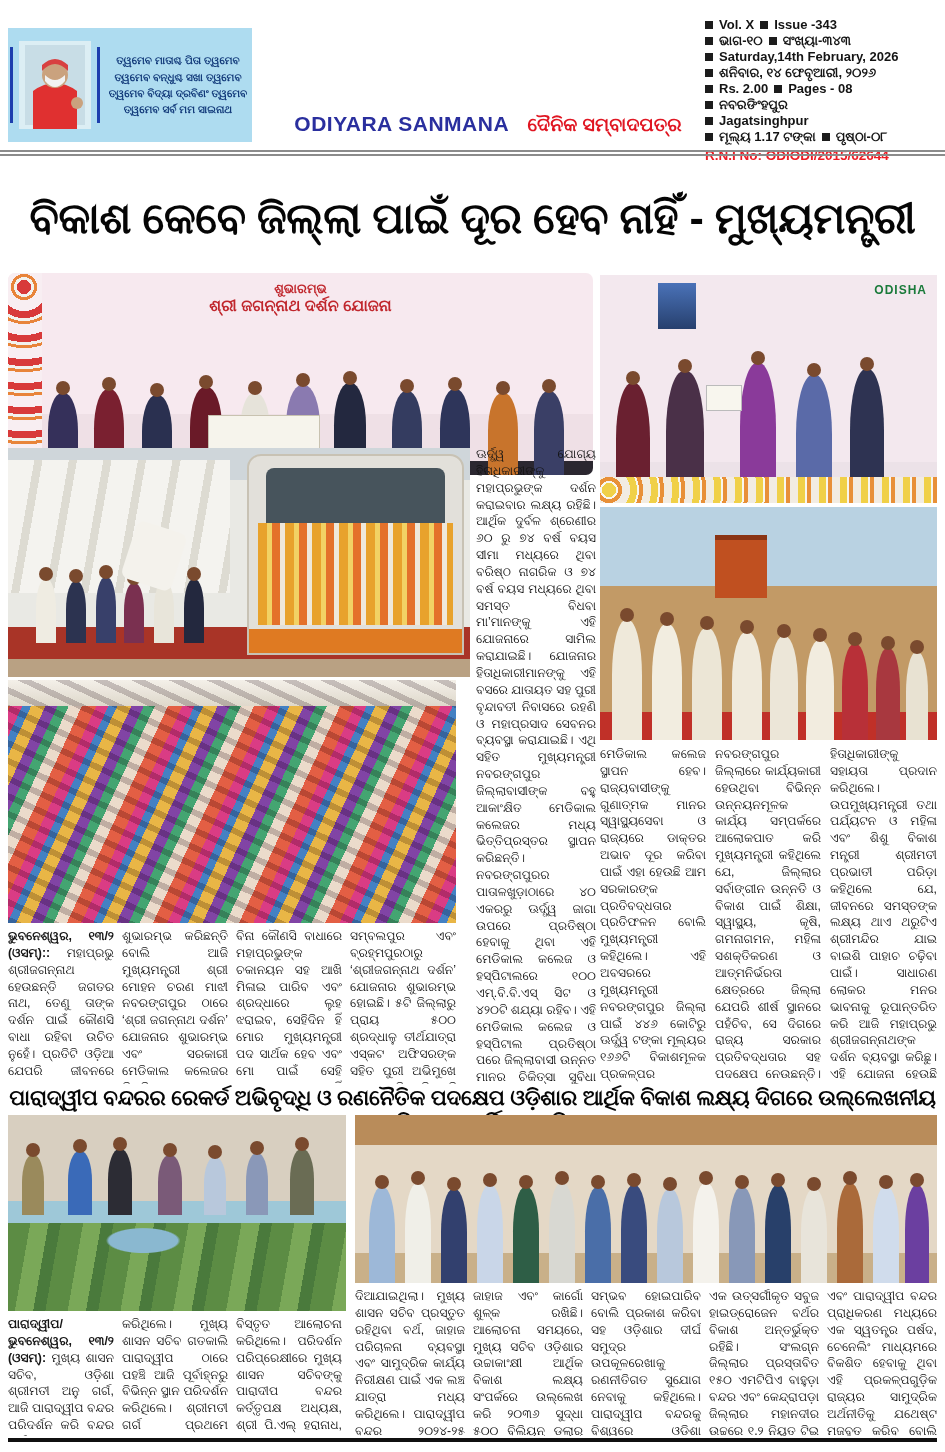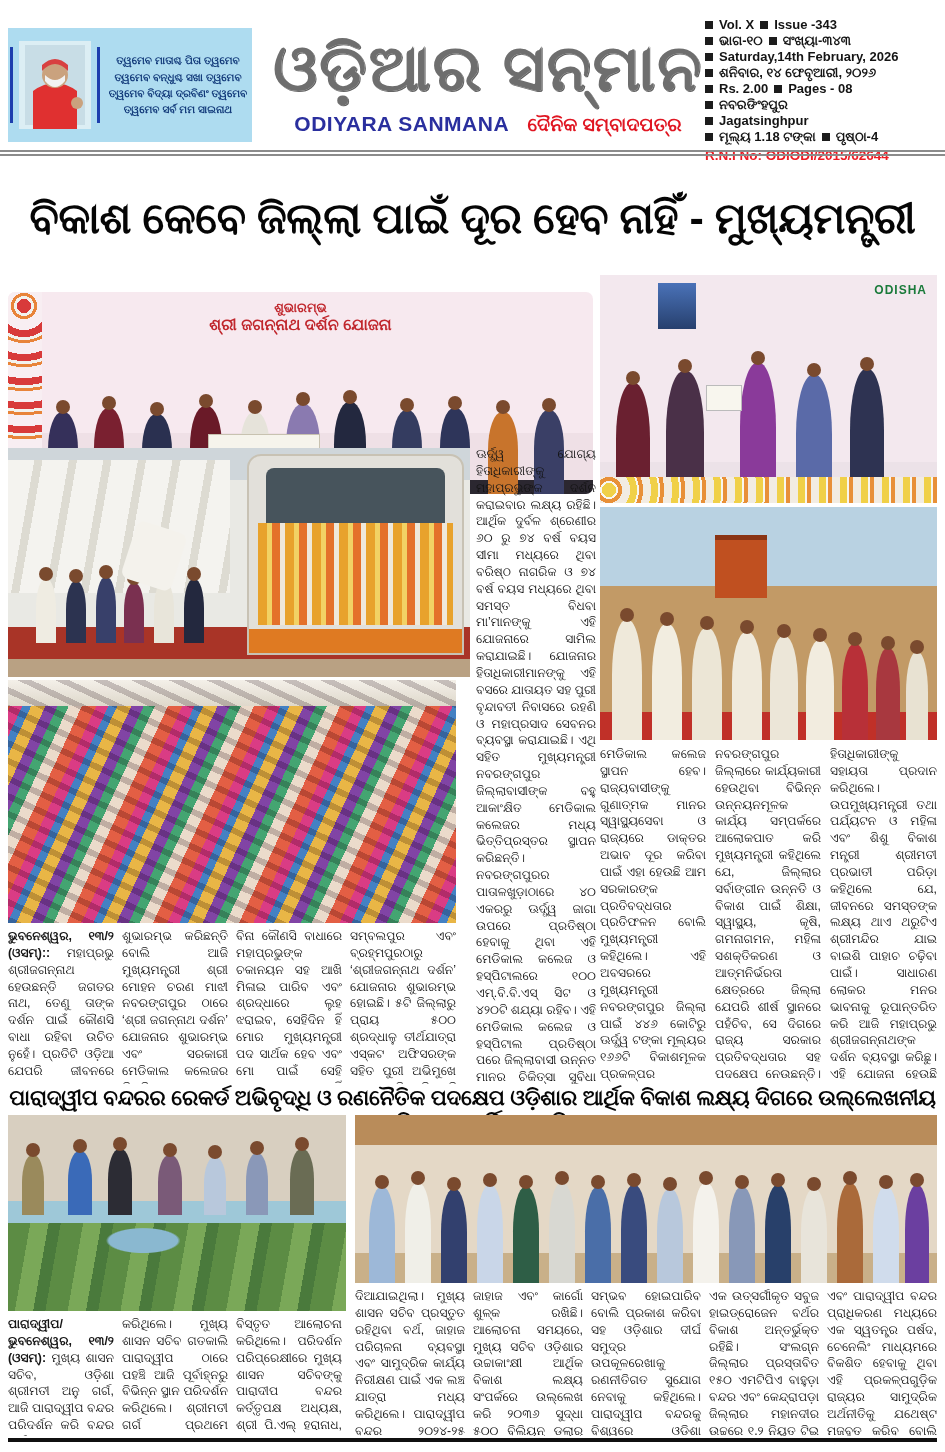--- a/index.html
+++ b/index.html
@@ -28,21 +28,21 @@
 
   
   .kicker{left:0;top:166px;width:945px;text-align:center;font-size:20px;font-weight:bold;color:#ee2a7b;}
   .headline{left:0;top:192px;width:945px;text-align:center;font-size:43px;font-weight:bold;color:#050505;line-height:1.25;letter-spacing:-0.5px;}
 
   
   .ph{overflow:hidden;}
   .p{position:absolute;bottom:0;border-radius:46% 46% 0 0;}
   .p:before{content:"";position:absolute;top:-12px;left:50%;transform:translateX(-50%);
             width:14px;height:14px;border-radius:50%;background:#7a4a2e;}
-  .stage1{left:8px;top:292px;width:585px;height:202px;background:linear-gradient(180deg,#f7e9ef 0 70%,#efe0e6 70% 93%,#2b2730 93%);border-radius:7px;}
+  .stage1{left:8px;top:273px;width:585px;height:202px;background:linear-gradient(180deg,#f7e9ef 0 70%,#efe0e6 70% 93%,#2b2730 93%);border-radius:7px;}
   .stage1 .bannertxt{position:absolute;left:0;top:8px;width:100%;text-align:center;color:#c0262c;font-weight:bold;}
   .stage1 .l1{font-size:13px;} .stage1 .l2{font-size:16px;}
   .flowers{position:absolute;left:0;top:0;width:34px;height:100%;
            background:repeating-radial-gradient(circle at 16px 14px,#d83a3a 0 7px,#f2f2ee 7px 10px,#e8843a 10px 13px,#f8eef2 13px 24px);}
   .stage2{left:600px;top:275px;width:337px;height:228px;background:linear-gradient(180deg,#f3e8ee 0 82%,#ece2e8 82%);}
   .odishalogo{position:absolute;right:10px;top:8px;font-size:12px;font-weight:bold;color:#1a7a3a;letter-spacing:1px;}
   .modirect{position:absolute;left:58px;top:8px;width:38px;height:46px;background:linear-gradient(180deg,#4a72b8,#27406e);}
   .flowerrow{position:absolute;left:0;bottom:0;width:100%;height:26px;
              background:repeating-radial-gradient(circle at 9px 13px,#f0d048 0 7px,#f8f6ee 7px 9px,#e89038 9px 13px,#f2ece2 13px 21px);}
   .busph{left:8px;top:448px;width:462px;height:229px;background:linear-gradient(180deg,#cfd6da 0 14%,#e9e9e4 14% 78%,#a93427 78% 92%,#b9a183 92%);}
@@ -92,23 +92,20 @@
     </div>
     <div class="saibar"></div>
     <div class="shloka">
       <div>ତ୍ୱମେବ ମାତାଶ୍ଚ ପିତା ତ୍ୱମେବ</div>
       <div>ତ୍ୱମେବ ବନ୍ଧୁଶ୍ଚ ସଖା ତ୍ୱମେବ</div>
       <div>ତ୍ୱମେବ ବିଦ୍ୟା ଦ୍ରବିଣଂ ତ୍ୱମେବ</div>
       <div>ତ୍ୱମେବ ସର୍ବ ମମ ସାଇନାଥ</div>
     </div>
   </div>
 
-  <div class="abs masthead">
-    <div class="odia">ଓଡ଼ିଆର ସନ୍ମାନ</div>
-  </div>
   <div class="abs mastrow">
     <span class="mast-en">ODIYARA SANMANA</span>
     <span class="mast-tag">ଦୈନିକ ସମ୍ବାଦପତ୍ର</span>
   </div>
 
   <div class="abs infobox">
     <div class="irow">
       <span class="sq"></span>
       <span>Vol. X</span>
       <span class="sq"></span>
@@ -137,23 +134,23 @@
     <div class="irow">
       <span class="sq"></span>
       <span>ନବରଙିଂହପୁର</span>
     </div>
     <div class="irow">
       <span class="sq"></span>
       <span>Jagatsinghpur</span>
     </div>
     <div class="irow">
       <span class="sq"></span>
-      <span>ମୂଲ୍ୟ 1.18 ଟଙ୍କା</span>
-      <span class="sq"></span>
-      <span>ପୃଷ୍ଠା-4</span>
+      <span>ମୂଲ୍ୟ 1.17 ଟଙ୍କା</span>
+      <span class="sq"></span>
+      <span>ପୃଷ୍ଠା-୦୮</span>
     </div>
     <div class="rni">R.N.I No: ODIODI/2015/62644</div>
   </div>
 
   <div class="abs dblrule"></div>
 
   <div class="abs headline">ବିକାଶ କେବେ ଜିଲ୍ଲା ପାଇଁ ଦୂର ହେବ ନାହିଁ - ମୁଖ୍ୟମନ୍ତ୍ରୀ</div>
 
   <div class="abs ph stage1">
     <div class="flowers"></div>

